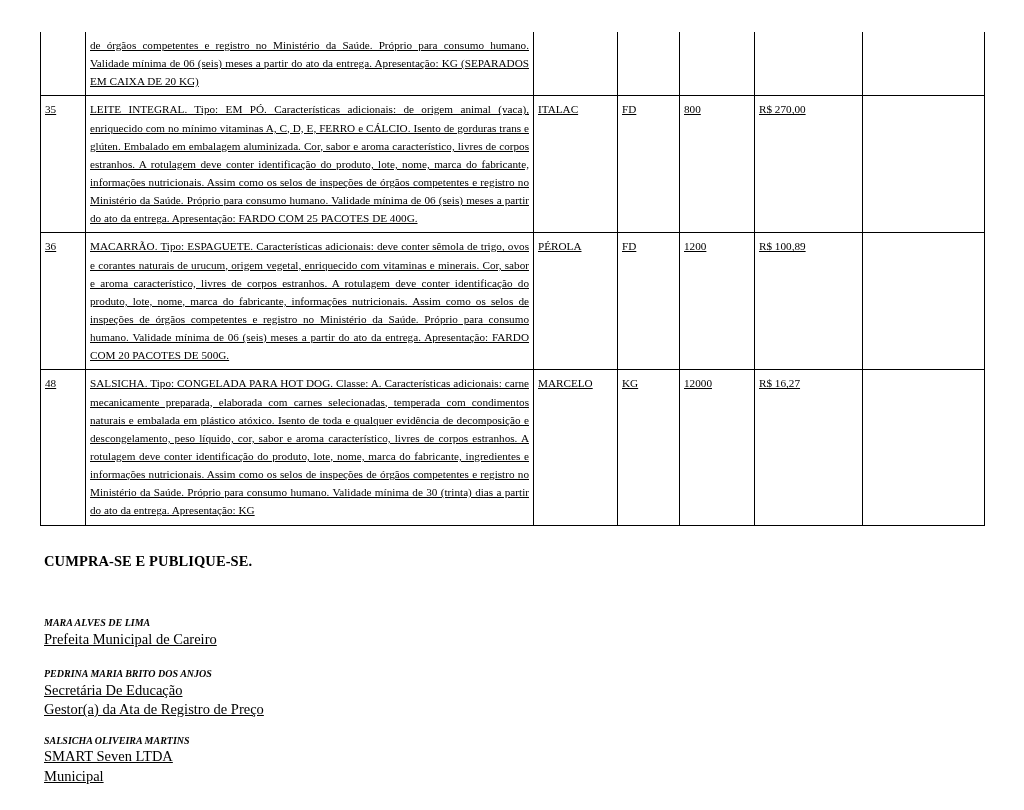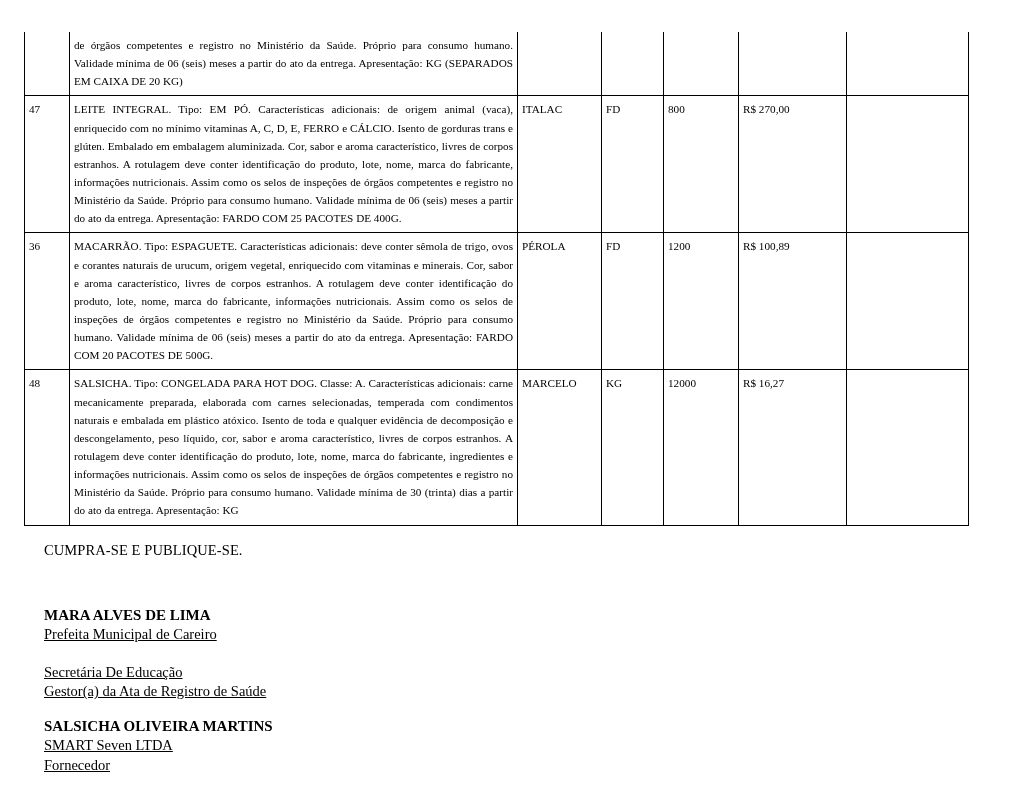--- a/index.html
+++ b/index.html
@@ -15,25 +15,26 @@
     overflow: hidden;
   }
   .page {
     position: relative;
     width: 1024px;
     height: 810px;
     box-sizing: border-box;
   }
   .doc-table {
     position: absolute;
-    left: 24px;
+    left: 40px;
     top: 32px;
     width: 944px;
     border-collapse: collapse;
     table-layout: fixed;
+    text-decoration: underline;
   }
   .doc-table td {
     border: 1px solid #000000;
     vertical-align: top;
     padding: 4px 4px 5px 4px;
     font-size: 11.2px;
     line-height: 1.62;
   }
   .col-item   { width: 45px; }
   .col-desc   { width: 448px; text-align: justify; }
@@ -47,31 +48,32 @@
     border-top: none;
   }
 
   .closing {
     position: absolute;
     left: 44px;
     top: 538px;
     width: 900px;
   }
   .closing .line-bold {
-    font-weight: normal;
+    font-weight: bold;
     font-size: 14.5px;
-    margin: 4px 0 0 0;
+    margin: 15px 0 0 0;
     letter-spacing: 0.1px;
   }
   .gap-a { height: 22px; }
   .gap-b { height: 24px; }
   .sig-block { margin-bottom: 0; }
   .sig-name {
     font-weight: bold;
-    font-size: 15px;
+    font-style: italic;
+    font-size: 10px;
     line-height: 1.35;
   }
   .sig-role {
     font-size: 14.5px;
     line-height: 1.35;
     text-decoration: underline;
   }
   .spacer-18 { height: 18px; }
   .spacer-14 { height: 14px; }
 </style>
@@ -94,21 +96,21 @@
       <tr class="row-top">
         <td></td>
         <td class="col-desc">de órgãos competentes e registro no Ministério da Saúde. Próprio para consumo humano. Validade mínima de 06 (seis) meses a partir do ato da entrega. Apresentação: KG (SEPARADOS EM CAIXA DE 20 KG)</td>
         <td></td>
         <td></td>
         <td></td>
         <td></td>
         <td></td>
       </tr>
       <tr>
-        <td>47</td>
+        <td>35</td>
         <td class="col-desc">LEITE INTEGRAL. Tipo: EM PÓ. Características adicionais: de origem animal (vaca), enriquecido com no mínimo vitaminas A, C, D, E, FERRO e CÁLCIO. Isento de gorduras trans e glúten. Embalado em embalagem aluminizada. Cor, sabor e aroma característico, livres de corpos estranhos. A rotulagem deve conter identificação do produto, lote, nome, marca do fabricante, informações nutricionais. Assim como os selos de inspeções de órgãos competentes e registro no Ministério da Saúde. Próprio para consumo humano. Validade mínima de 06 (seis) meses a partir do ato da entrega. Apresentação: FARDO COM 25 PACOTES DE 400G.</td>
         <td>ITALAC</td>
         <td>FD</td>
         <td>800</td>
         <td>R$ 270,00</td>
         <td></td>
       </tr>
       <tr>
         <td>36</td>
         <td class="col-desc">MACARRÃO. Tipo: ESPAGUETE. Características adicionais: deve conter sêmola de trigo, ovos e corantes naturais de urucum, origem vegetal, enriquecido com vitaminas e minerais. Cor, sabor e aroma característico, livres de corpos estranhos. A rotulagem deve conter identificação do produto, lote, nome, marca do fabricante, informações nutricionais. Assim como os selos de inspeções de órgãos competentes e registro no Ministério da Saúde. Próprio para consumo humano. Validade mínima de 06 (seis) meses a partir do ato da entrega. Apresentação: FARDO COM 20 PACOTES DE 500G.</td>
@@ -136,26 +138,27 @@
     <div class="gap-b"></div>
 
     <div class="sig-block">
       <div class="sig-name">MARA ALVES DE LIMA</div>
       <div class="sig-role">Prefeita Municipal de Careiro</div>
     </div>
 
     <div class="spacer-18"></div>
 
     <div class="sig-block">
+      <div class="sig-name">PEDRINA MARIA BRITO DOS ANJOS</div>
       <div class="sig-role">Secretária De Educação</div>
-      <div class="sig-role">Gestor(a) da Ata de Registro de Saúde</div>
+      <div class="sig-role">Gestor(a) da Ata de Registro de Preço</div>
     </div>
 
     <div class="spacer-14"></div>
 
     <div class="sig-block">
       <div class="sig-name">SALSICHA OLIVEIRA MARTINS</div>
       <div class="sig-role">SMART Seven LTDA</div>
-      <div class="sig-role">Fornecedor</div>
+      <div class="sig-role">Municipal</div>
     </div>
   </div>
 
 </div>
 
 </body></html>

